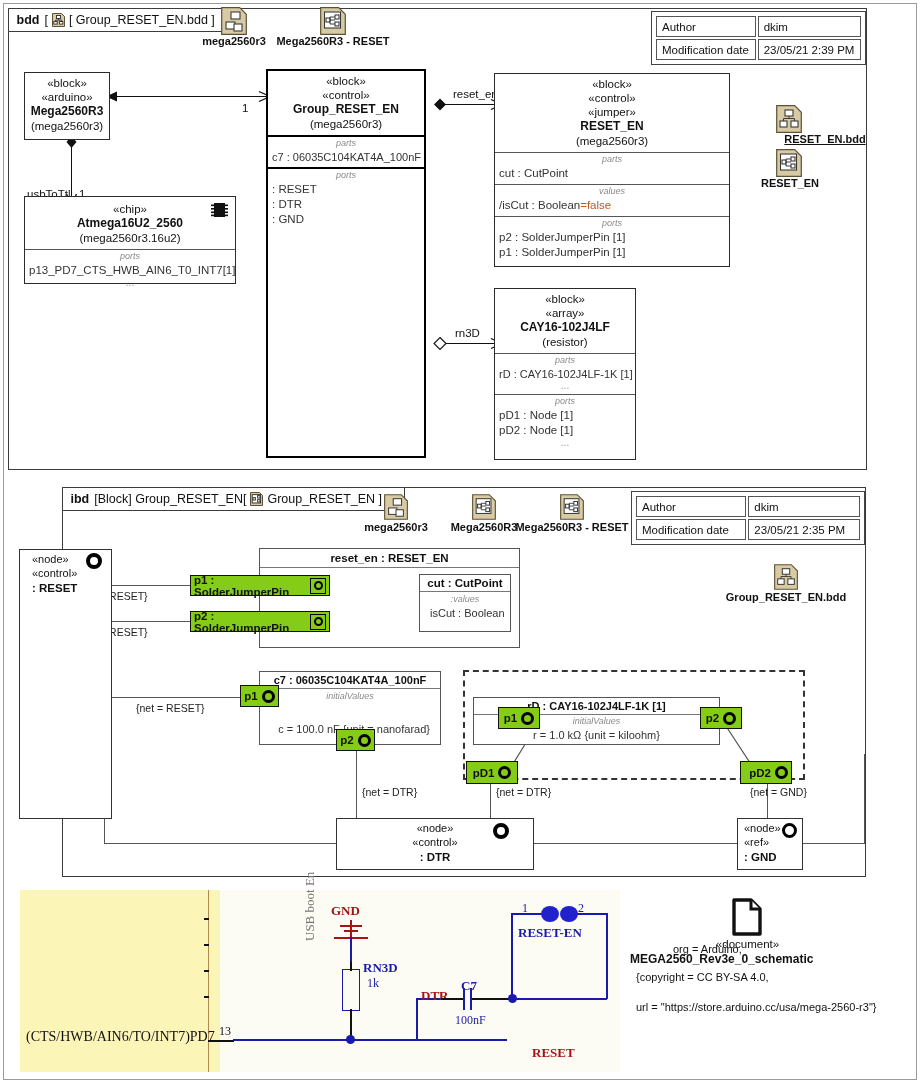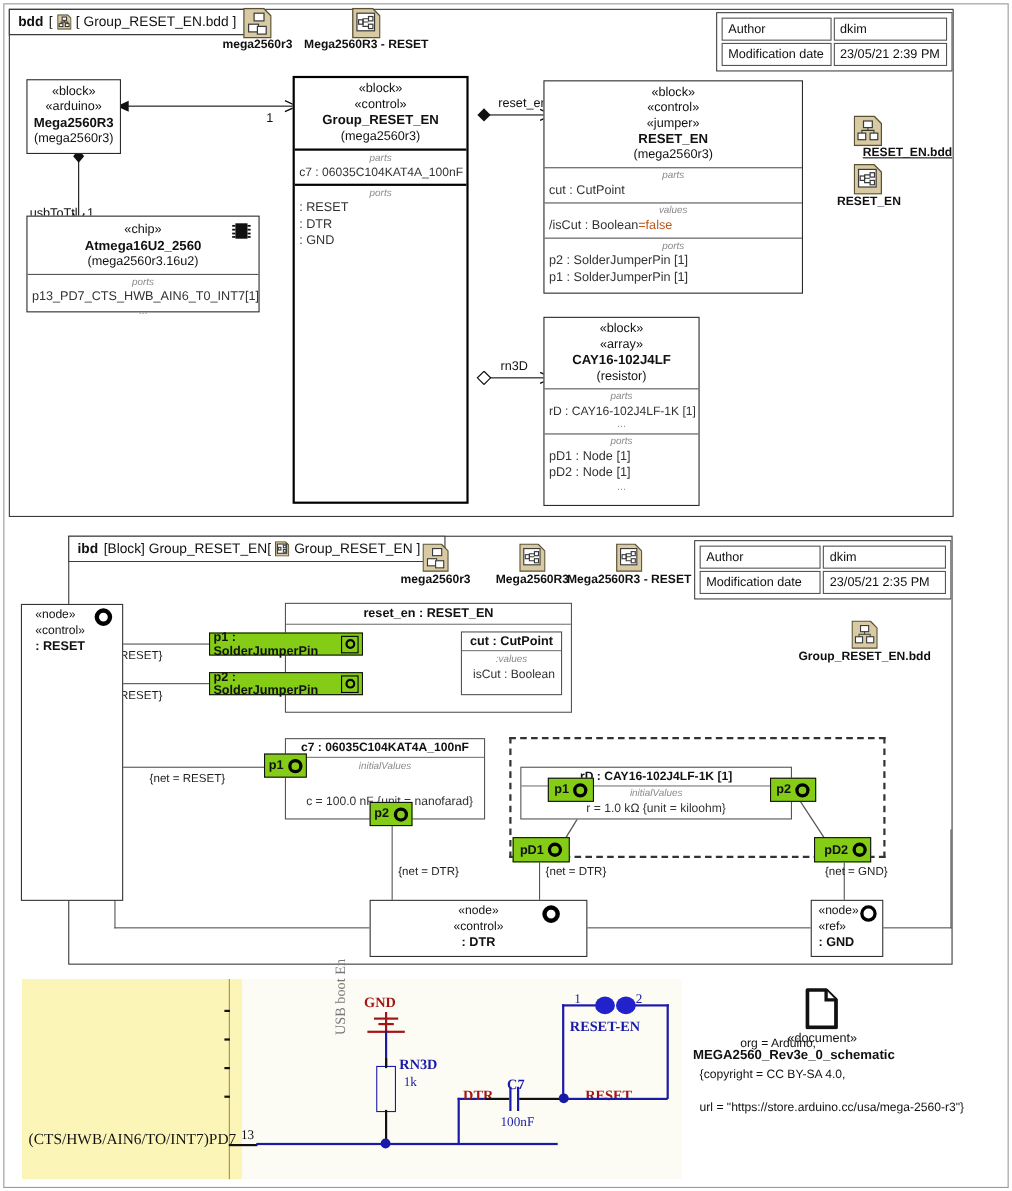--- a/index.html
+++ b/index.html
@@ -546,21 +546,21 @@
   <div class="sred" style="left:421px;top:988px;">DTR</div>
 
   <div class="wireblk" style="left:441px;top:998px;width:22px;height:1.8px;"></div>
   <div class="wire" style="left:463px;top:988px;width:2.4px;height:22px;"></div>
   <div class="wire" style="left:470px;top:988px;width:2.4px;height:22px;"></div>
   <div class="wireblk" style="left:472px;top:998px;width:42px;height:1.8px;"></div>
   <div class="sblue" style="left:461px;top:978px;font-weight:bold;">C7</div>
   <div class="sblue" style="left:455px;top:1013px;font-size:12px;">100nF</div>
 
   <div class="abs" style="left:508px;top:994px;width:9px;height:9px;border-radius:50%;background:#1a1aa8;"></div>
-  <div class="sred" style="left:532px;top:988px;text-align:center;">RESET</div>
+  <div class="sred" style="left:532px;top:1045px;text-align:center;">RESET</div>
 
   <div class="wire" style="left:511px;top:913px;width:2px;height:85px;"></div>
   <div class="wire" style="left:511px;top:913px;width:33px;height:2px;"></div>
   <div class="wire" style="left:574px;top:913px;width:34px;height:2px;"></div>
   <div class="wire" style="left:606px;top:913px;width:2px;height:86px;"></div>
   <div class="wire" style="left:515px;top:998px;width:92px;height:2px;"></div>
   <div class="abs" style="left:541px;top:906px;width:18px;height:16px;border-radius:9px/8px;background:#2222cc;"></div>
   <div class="abs" style="left:560px;top:906px;width:18px;height:16px;border-radius:9px/8px;background:#2222cc;"></div>
   <div class="sblue" style="left:522px;top:901px;font-size:12px;">1</div>
   <div class="sblue" style="left:578px;top:901px;font-size:12px;">2</div>

